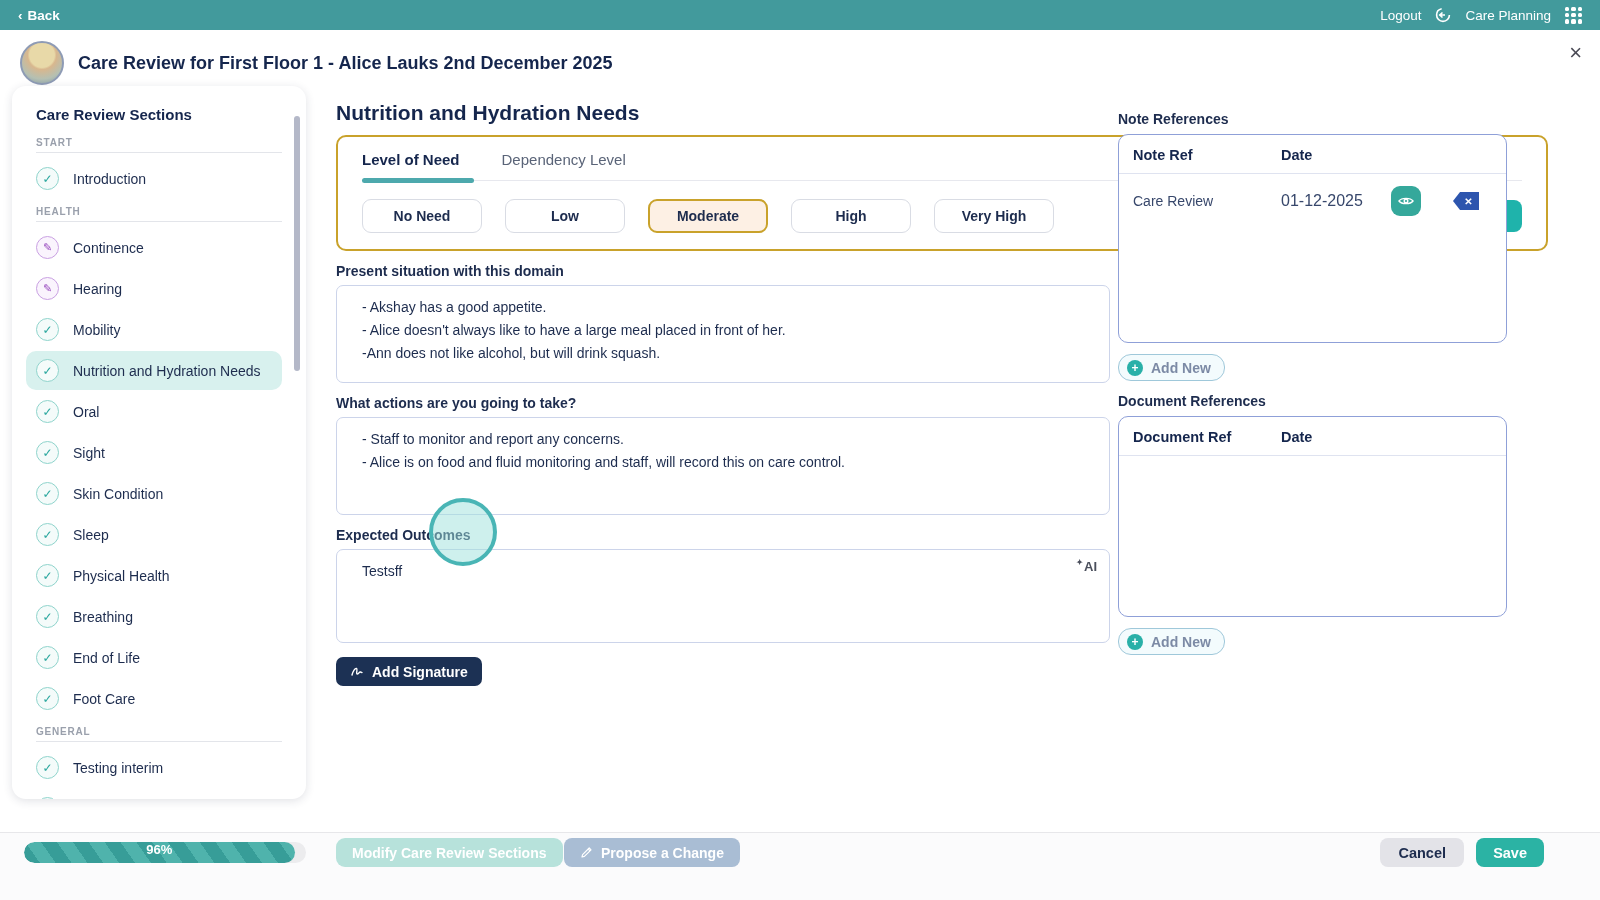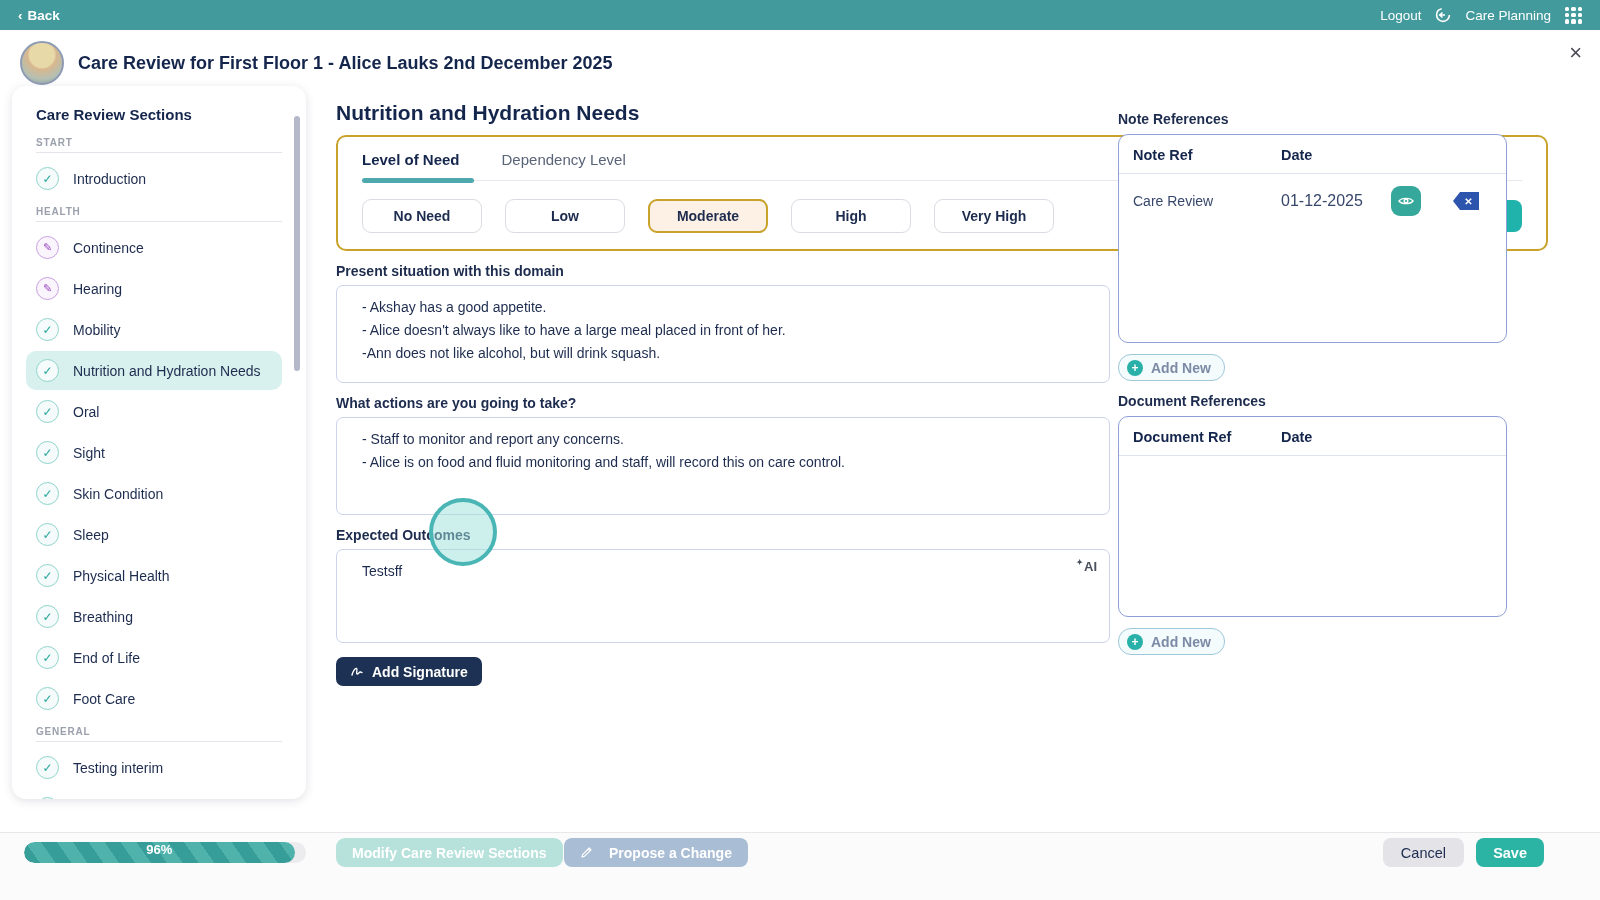--- a/index.html
+++ b/index.html
@@ -117,24 +117,24 @@
   .progress-fill { width:96%; height:100%; border-radius:11px;
     background:repeating-linear-gradient(55deg,#379d98 0 13px,#4fb3ac 13px 26px);
     display:flex; align-items:flex-start; justify-content:center; }
   .progress-fill span { color:#ffffff; font-size:13px; font-weight:700; }
   .footer button { font-family:inherit; cursor:pointer; }
   .modify-btn { position:absolute; left:336px; top:5px; height:29px; padding:0 16px;
     background:#b7e2db; color:#ffffff; border:none; border-radius:9px; font-size:14px;
     font-weight:700; }
   .propose-btn { position:absolute; left:564px; top:5px; height:29px; padding:0 16px;
     background:#a9bdd4; color:#ffffff; border:none; border-radius:8px; font-size:14px;
-    font-weight:700; display:flex; align-items:center; gap:16px; }
+    font-weight:700; display:flex; align-items:center; gap:8px; }
   .cancel-btn { position:absolute; right:136px; top:5px; height:29px; padding:0 18px;
     background:#e3e3e8; color:#1d2c4e; border:none; border-radius:8px; font-size:14.5px;
-    font-weight:400; }
+    font-weight:700; }
   .save-btn { position:absolute; right:56px; top:5px; height:29px; padding:0 17px;
     background:#2bb3a4; color:#ffffff; border:none; border-radius:8px; font-size:14.5px;
     font-weight:700; }
 </style>
 </head>
 <body>
 
 <div class="topbar">
   <div class="left">
     <span class="back-link">

